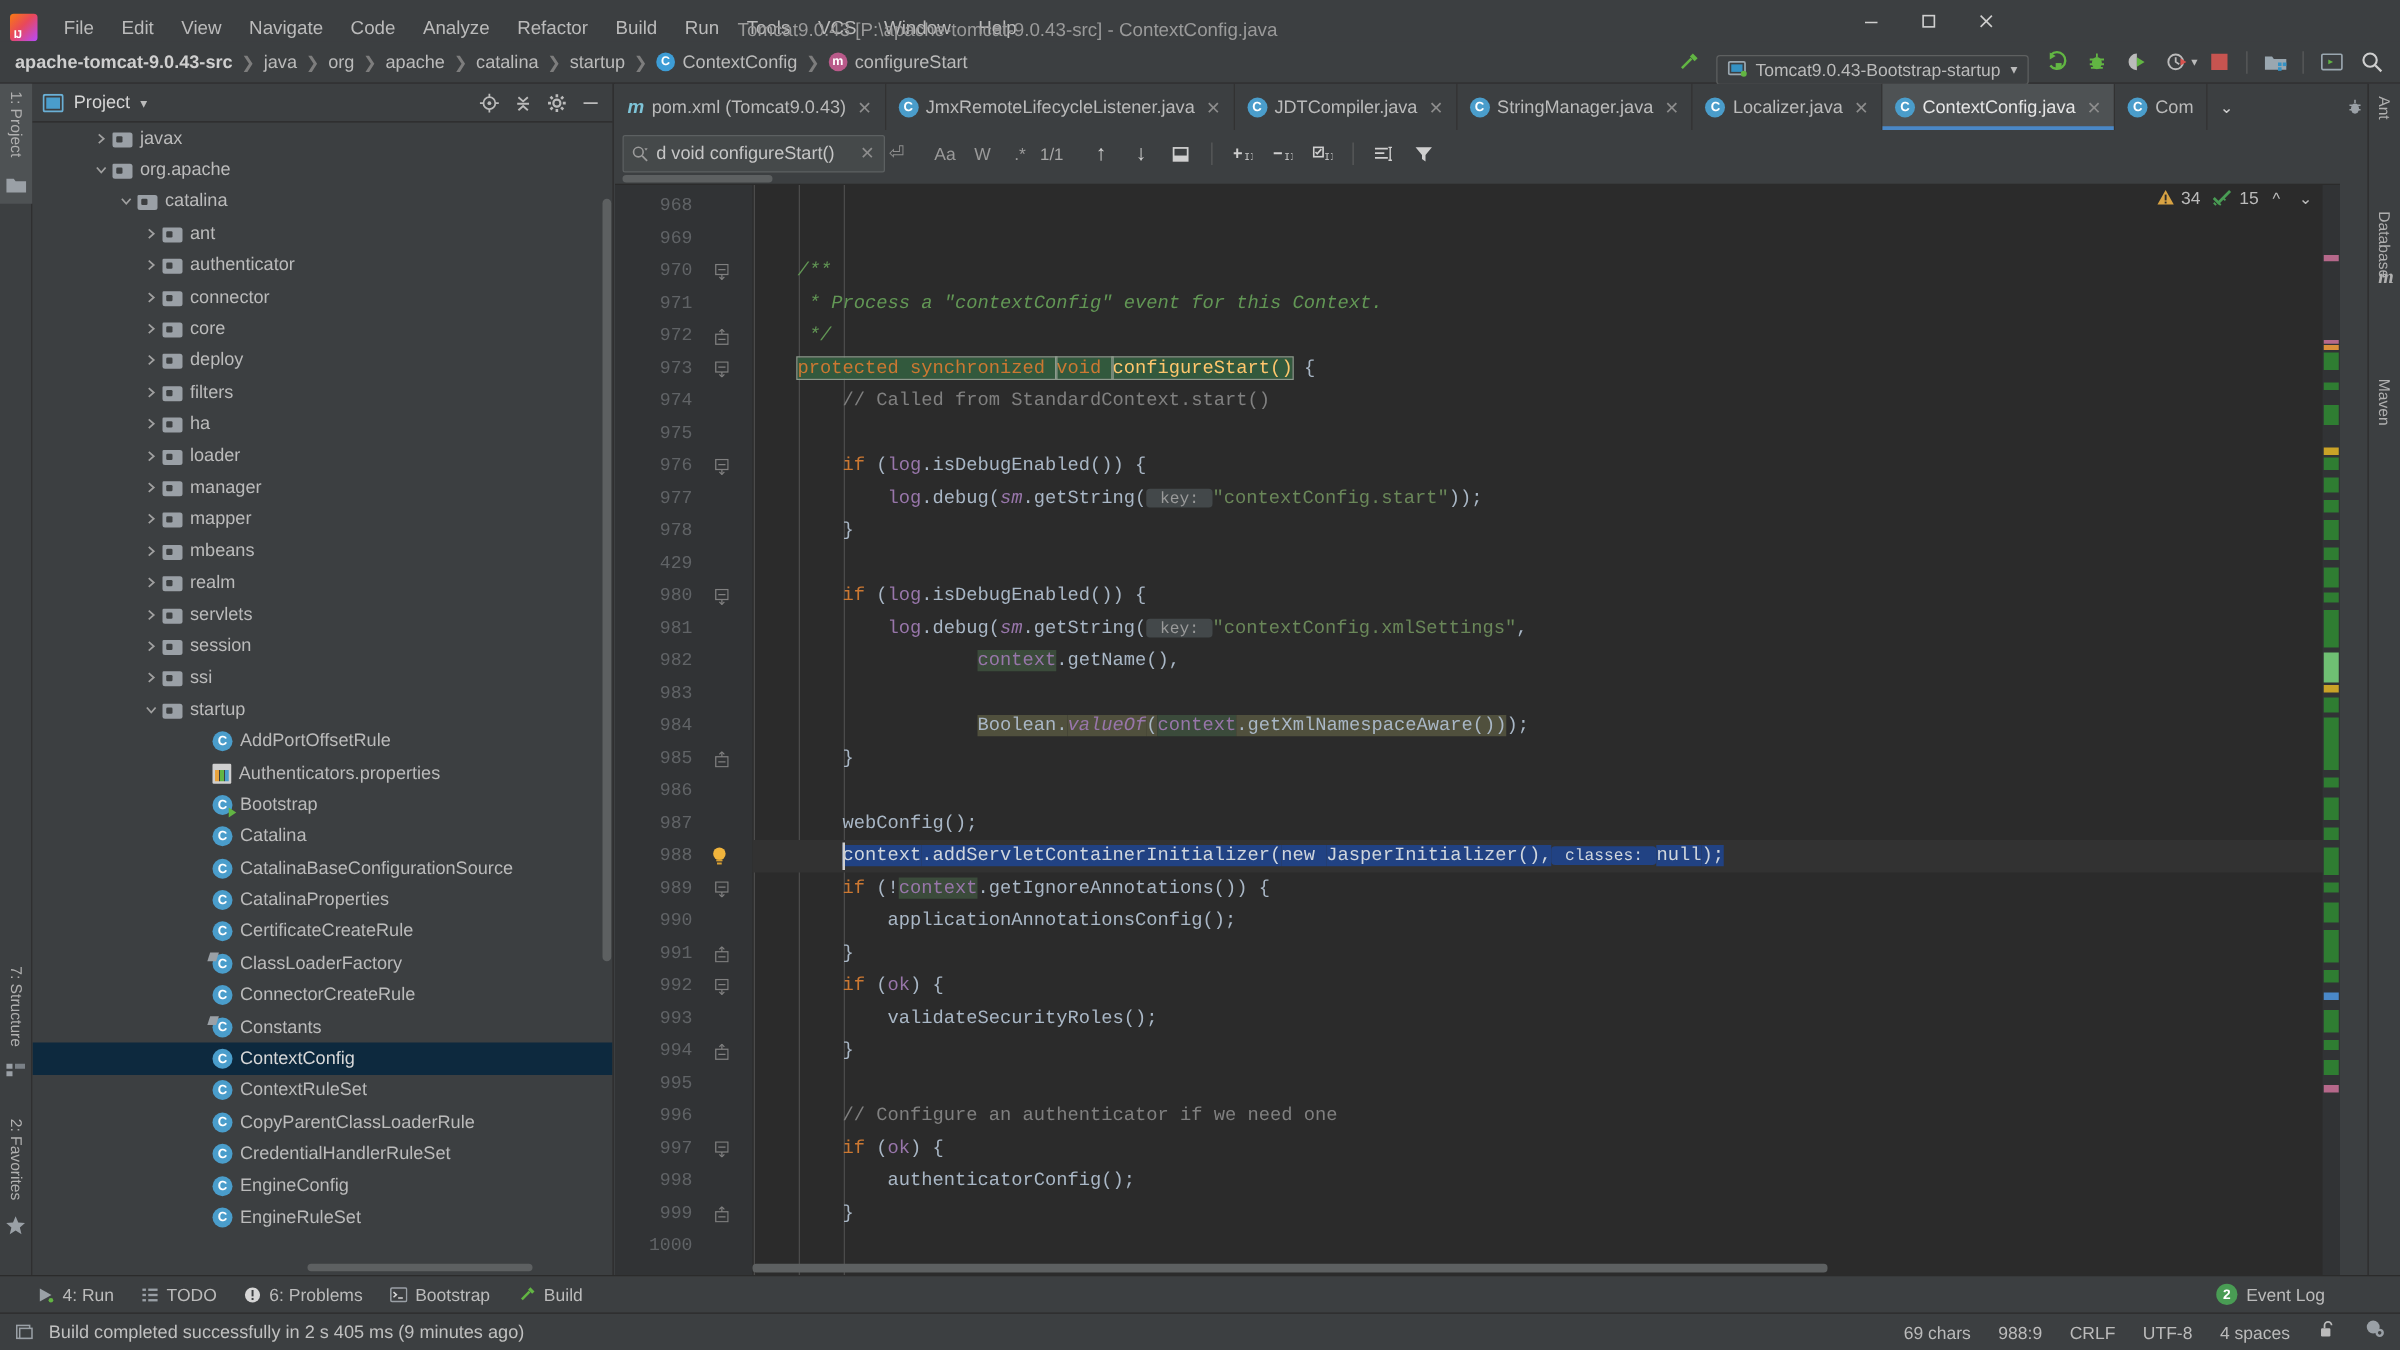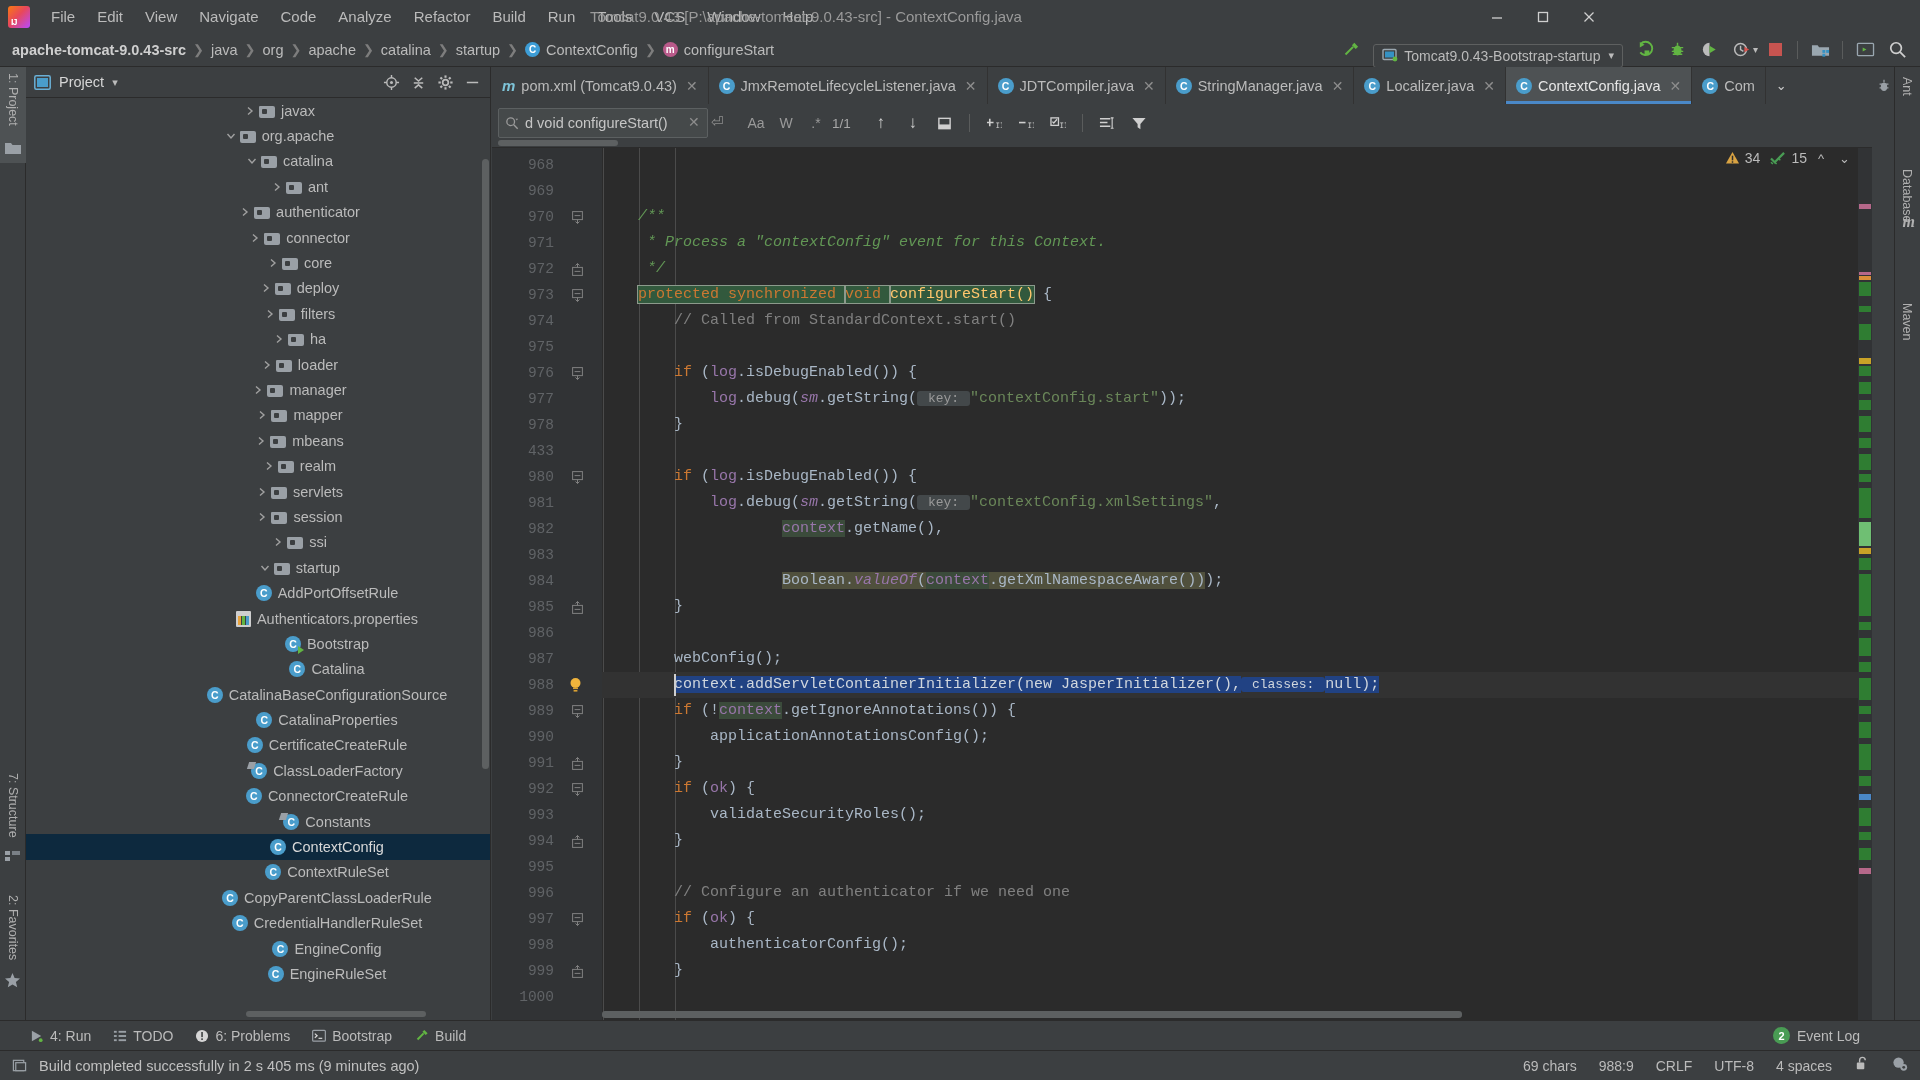--- a/index.html
+++ b/index.html
@@ -8,21 +8,21 @@
     background: #3c3f41;
     font-family: "Liberation Sans", sans-serif;
     overflow: hidden;
     -webkit-font-smoothing: antialiased;
   }
   .app { position: relative; width: 1920px; height: 1080px; }
 
   
   .menubar {
     position:absolute; left:0; top:0; width:1612px; height:33px;
-    background:#3c3f41; display:flex; align-items:center;
+    background:#3c3f41; display:flex; align-items:flex-end;
   }
   .logo {
     width:22px; height:22px; margin-left:8px; margin-right:10px;
     border-radius:3px; position:relative;
     background: linear-gradient(135deg,#f97a12 0%, #e8485a 45%, #b74aff 100%);
     flex: none;
   }
   .logo::after{
     content:"IJ"; position:absolute; left:3px; bottom:1px;
     font-size:9px; color:#fff; font-weight:bold; letter-spacing:-1px;
@@ -92,21 +92,21 @@
   .proj-head {
     height:31px; display:flex; align-items:center; padding-left:8px;
     border-bottom:1px solid #2b2b2b;
   }
   .proj-head .ptitle { font-size:14.5px; color:#d6d6d6; margin-left:8px; }
   .proj-head-actions { position:absolute; right:6px; top:4px; display:flex; align-items:center; gap:4px; }
   .pa { width:23px;height:23px;display:flex;align-items:center;justify-content:center; }
   .tree { position:absolute; top:31px; left:0; right:0; bottom:10px; overflow:hidden; }
   .trow {
     height:25.4px; display:flex; align-items:center; font-size:14.5px; color:#bbbbbb;
-    white-space:nowrap; padding-right:6px;justify-content:center;
+    white-space:nowrap; padding-right:6px;
   }
   .trow.sel { background:#0d293e; color:#d8d8d8; }
   .arrow { width:14px; height:14px; margin-right:2px; flex:none; display:flex; align-items:center; justify-content:center; }
   .folder { width:16px;height:14px; flex:none; margin-right:6px; position:relative; }
   .folder::before{
     content:""; position:absolute; left:0; top:2px; width:16px;height:12px;
     background:#9aa0a6; border-radius:1px 2px 2px 2px;
   }
   .folder::after{
     content:""; position:absolute; left:3px; top:5px; width:5px;height:5px;
@@ -925,21 +925,21 @@
         <div class="foldmk" style="top: 212px;">
           <svg width="11" height="13" viewBox="0 0 11 13">
             <rect x="0.6" y="0.6" width="9.8" height="8" fill="none" stroke="#808080" stroke-width="1"></rect>
             <line x1="2.6" y1="4.6" x2="8.4" y2="4.6" stroke="#808080" stroke-width="1"></line>
             <line x1="5.5" y1="8.6" x2="5.5" y2="12.5" stroke="#808080" stroke-width="1"></line>
             <path d="M3.5 10.5 L5.5 12.5 L7.5 10.5" fill="none" stroke="#808080" stroke-width="1"></path>
           </svg>
         </div>
         <div class="lnum" style="top: 238px;">977</div>
         <div class="lnum" style="top: 264px;">978</div>
-        <div class="lnum" style="top: 290px;">433</div>
+        <div class="lnum" style="top: 290px;">429</div>
         <div class="lnum" style="top: 316px;">980</div>
         <div class="foldmk" style="top: 316px;">
           <svg width="11" height="13" viewBox="0 0 11 13">
             <rect x="0.6" y="0.6" width="9.8" height="8" fill="none" stroke="#808080" stroke-width="1"></rect>
             <line x1="2.6" y1="4.6" x2="8.4" y2="4.6" stroke="#808080" stroke-width="1"></line>
             <line x1="5.5" y1="8.6" x2="5.5" y2="12.5" stroke="#808080" stroke-width="1"></line>
             <path d="M3.5 10.5 L5.5 12.5 L7.5 10.5" fill="none" stroke="#808080" stroke-width="1"></path>
           </svg>
         </div>
         <div class="lnum" style="top: 342px;">981</div>

